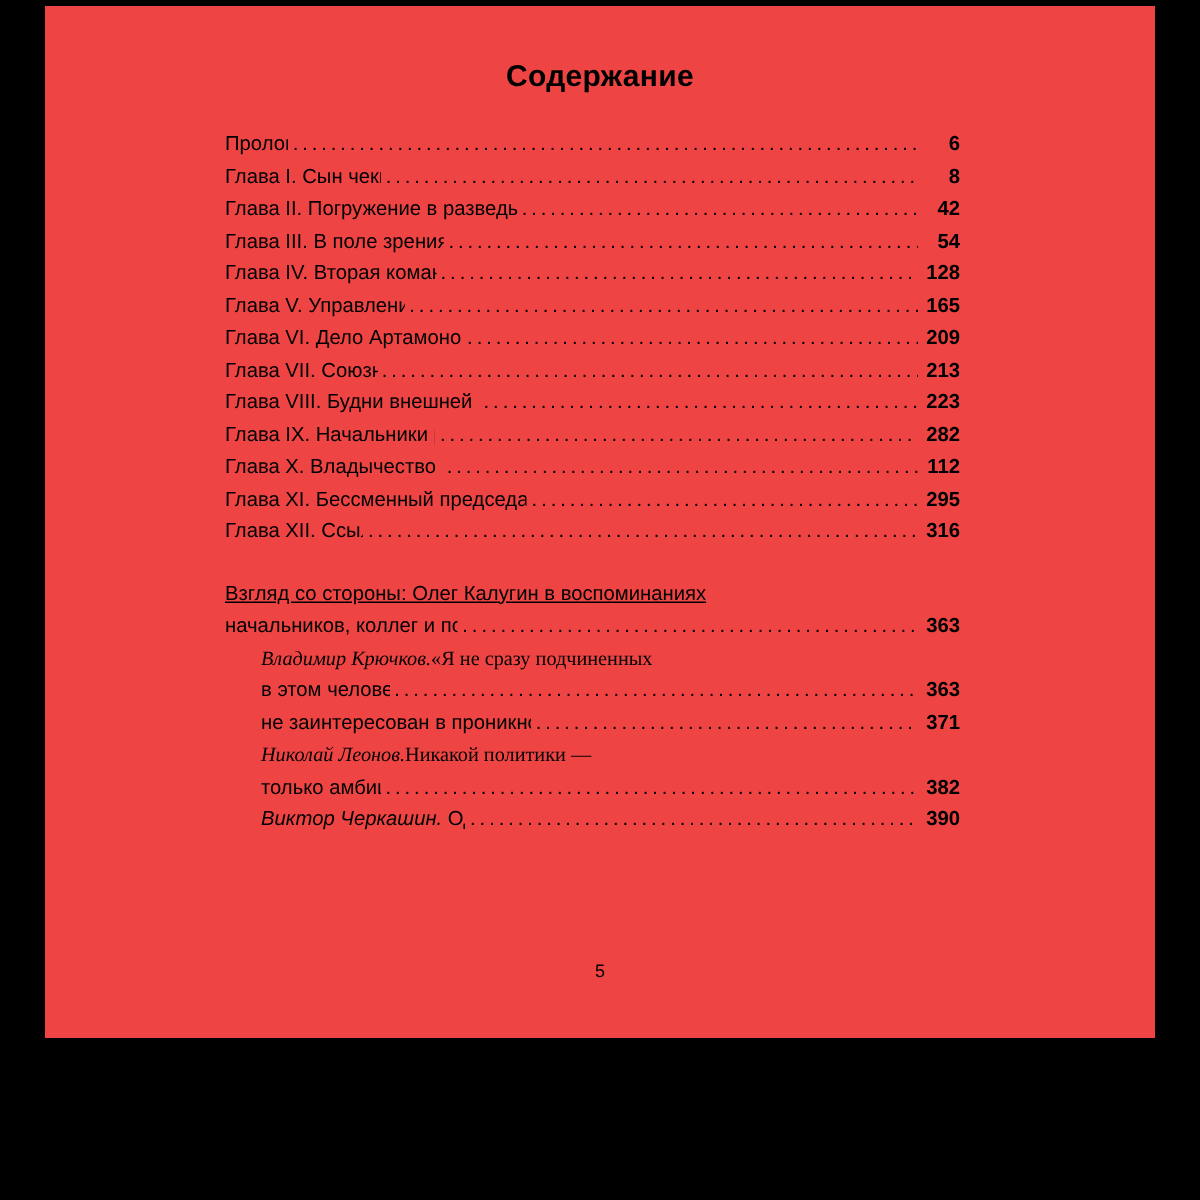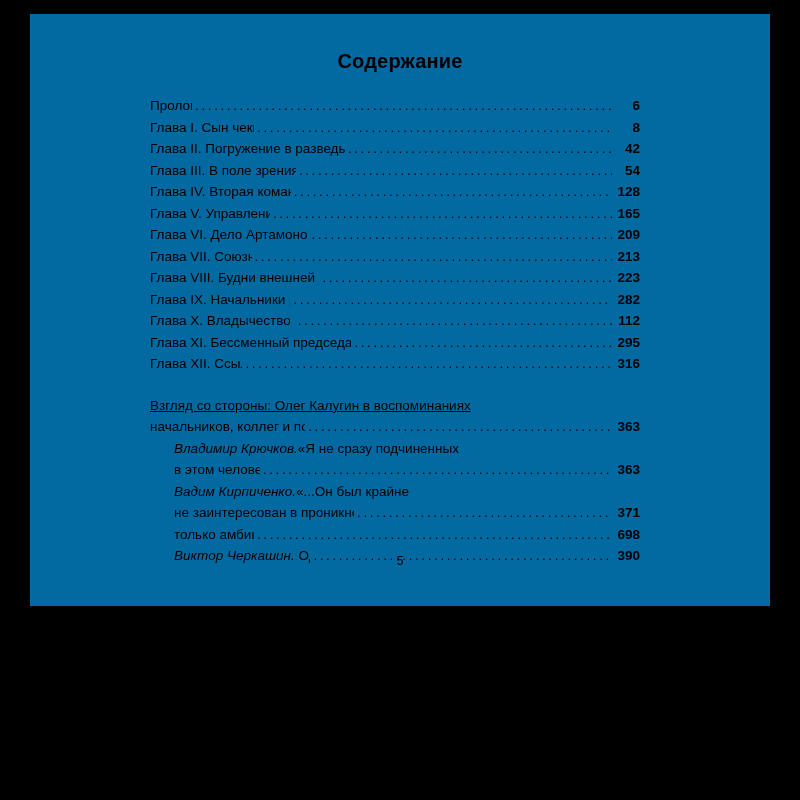--- a/index.html
+++ b/index.html
@@ -9,24 +9,24 @@
   }
   body {
     width: 800px;
     height: 800px;
     overflow: hidden;
     font-family: "Liberation Sans", sans-serif;
   }
   .page {
     position: absolute;
     left: 30px;
-    top: 14px;
+    top: 4px;
     width: 740px;
-    height: 592px;
-    background: #0369a1;
+    height: 688px;
+    background: #ef4444;
   }
   .page-inner {
     position: relative;
     width: 100%;
     height: 100%;
   }
   .toc-title {
     text-align: center;
     font-size: 20px;
     font-weight: bold;
@@ -79,20 +79,21 @@
     padding-left: 24px;
   }
   .sub .name {
     font-style: italic;
   }
   .cont-line {
     display: flex;
     align-items: center;
     font-size: 13.5px;
     line-height: 21.5px;
+    font-family: Liberation Serif, serif;
   }
   .folio {
     position: absolute;
     bottom: 38px;
     left: 0;
     width: 100%;
     text-align: center;
     font-size: 12px;
     color: #000;
   }
@@ -200,36 +201,36 @@
           <span> «Я не сразу подчиненных</span>
         </div>
         <div class="row">
           <span class="label">в этом человеке»</span>
           <span class="leader">......................................................................</span>
           <span class="page-num">363</span>
         </div>
       </div>
 
       <div class="sub">
+        <div class="row">
+          <span class="label">не заинтересован в проникновении в ЦРУ и ФБР»</span>
+          <span class="leader">......................................................................</span>
+          <span class="page-num">371</span>
+        </div>
+      </div>
+
+      <div class="sub">
         <div class="cont-line">
-          <span class="name">Вадим Кирпиченко.</span>
-          <span> «...Он был крайне</span>
-        </div>
-        <div class="row">
-          <span class="label">не заинтересован в проникновении в ЦРУ и ФБР»</span>
-          <span class="leader">......................................................................</span>
-          <span class="page-num">371</span>
-        </div>
-      </div>
-
-      <div class="sub">
+          <span class="name">Николай Леонов.</span>
+          <span> Никакой политики —</span>
+        </div>
         <div class="row">
           <span class="label">только амбиции</span>
           <span class="leader">......................................................................</span>
-          <span class="page-num">698</span>
+          <span class="page-num">382</span>
         </div>
       </div>
 
       <div class="sub">
         <div class="row">
           <span class="label"><span class="name">Виктор Черкашин.</span><span> Однокашник</span></span>
           <span class="leader">......................................................................</span>
           <span class="page-num">390</span>
         </div>
       </div>

